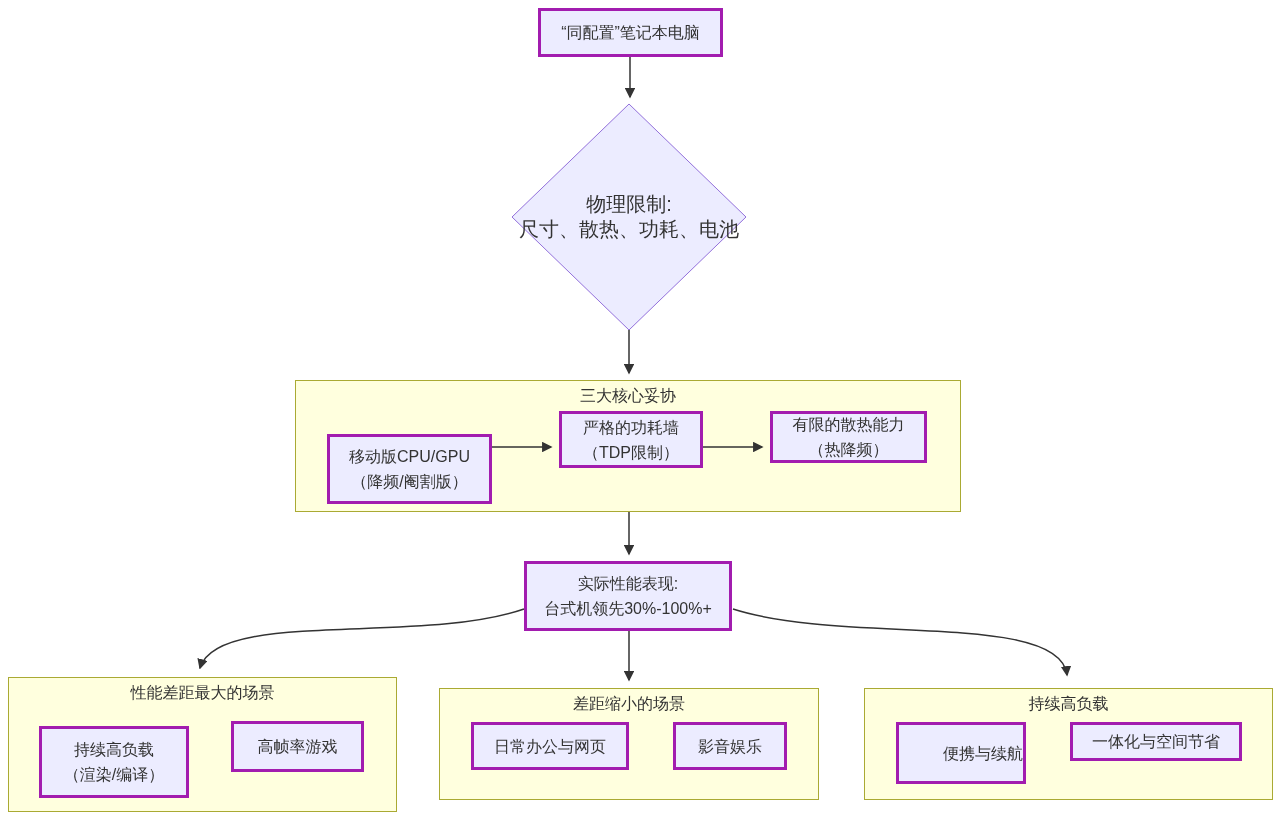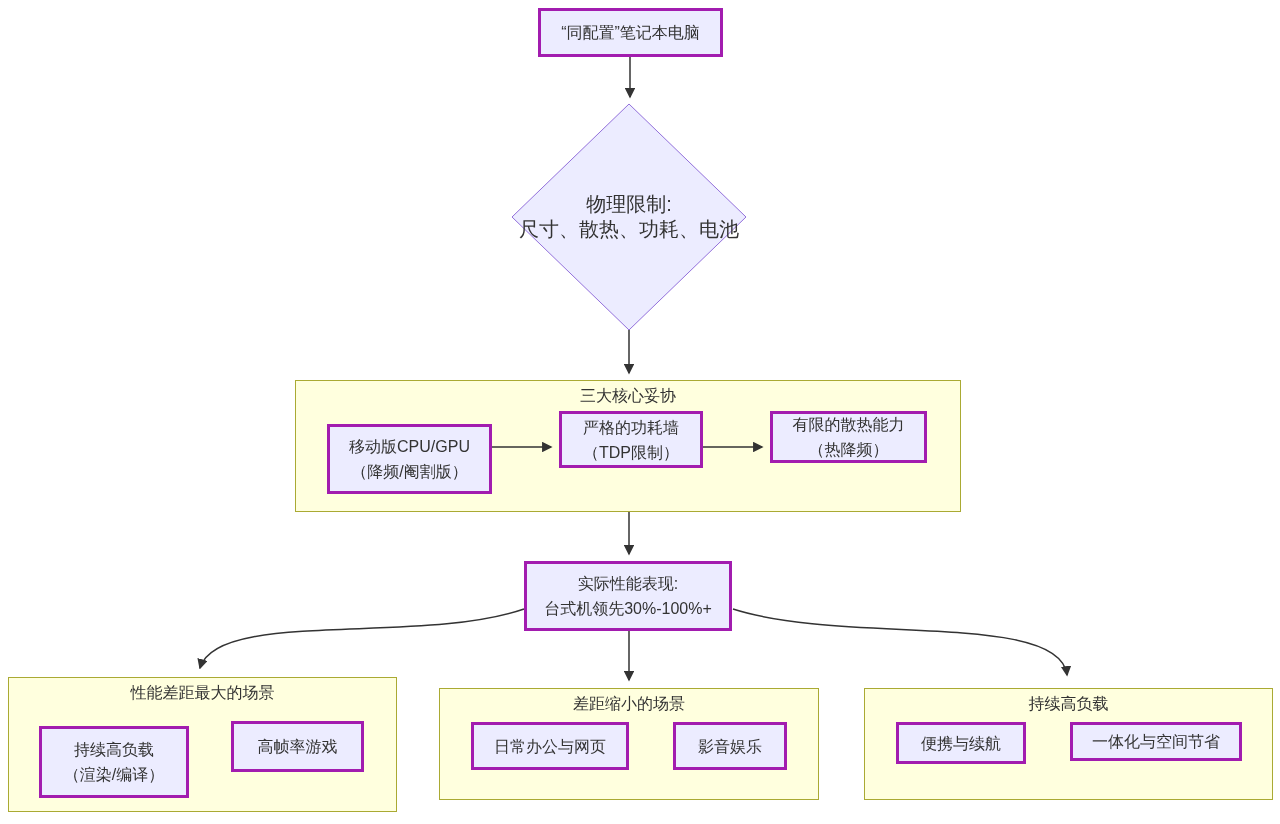--- a/index.html
+++ b/index.html
@@ -104,21 +104,21 @@
 
   <div class="node" style="left:538px; top:8px; width:185px; height:49px;">
     <span class="line">“同配置”笔记本电脑</span>
   </div>
 
   <div class="diamond-label" style="left:512px; top:192px; width:234px; height:50px;">
     <span class="line">物理限制:</span>
     <span class="line">尺寸、散热、功耗、电池</span>
   </div>
 
-  <div class="node" style="left:327px; top:424px; width:165px; height:70px;">
+  <div class="node" style="left:327px; top:434px; width:165px; height:70px;">
     <span class="line">移动版CPU/GPU</span>
     <span class="line">（降频/阉割版）</span>
   </div>
 
   <div class="node" style="left:559px; top:411px; width:144px; height:57px;">
     <span class="line">严格的功耗墙</span>
     <span class="line">（TDP限制）</span>
   </div>
 
   <div class="node" style="left:770px; top:411px; width:157px; height:52px;">
@@ -141,21 +141,21 @@
   </div>
 
   <div class="node" style="left:471px; top:722px; width:158px; height:48px;">
     <span class="line">日常办公与网页</span>
   </div>
 
   <div class="node" style="left:673px; top:722px; width:114px; height:48px;">
     <span class="line">影音娱乐</span>
   </div>
 
-  <div class="node" style="left:896px; top:722px; width:130px; height:42px;">
+  <div class="node" style="left:896px; top:722px; width:130px; height:62px;align-items:flex-end;">
     <span class="line">便携与续航</span>
   </div>
 
   <div class="node" style="left:1070px; top:722px; width:172px; height:39px;">
     <span class="line">一体化与空间节省</span>
   </div>
 
 </div>
 
 </body></html>

